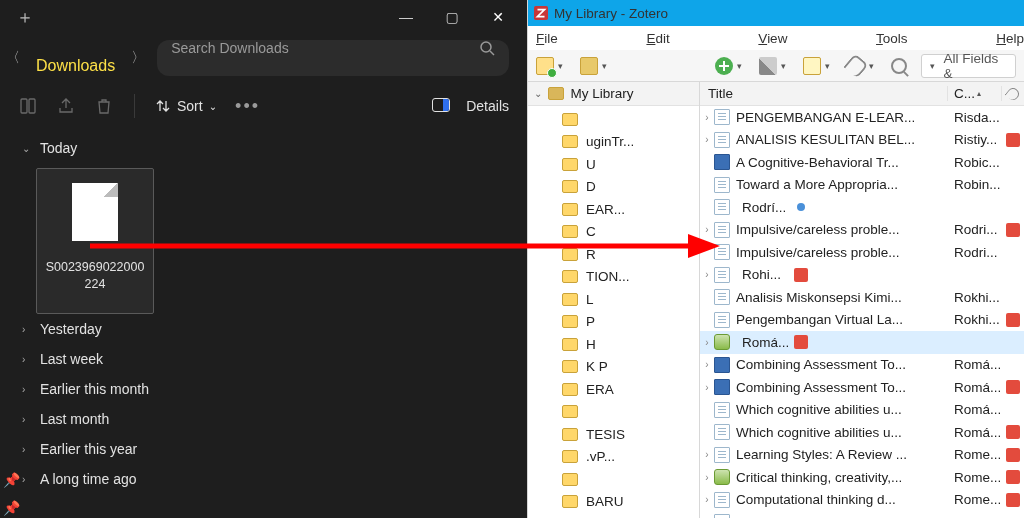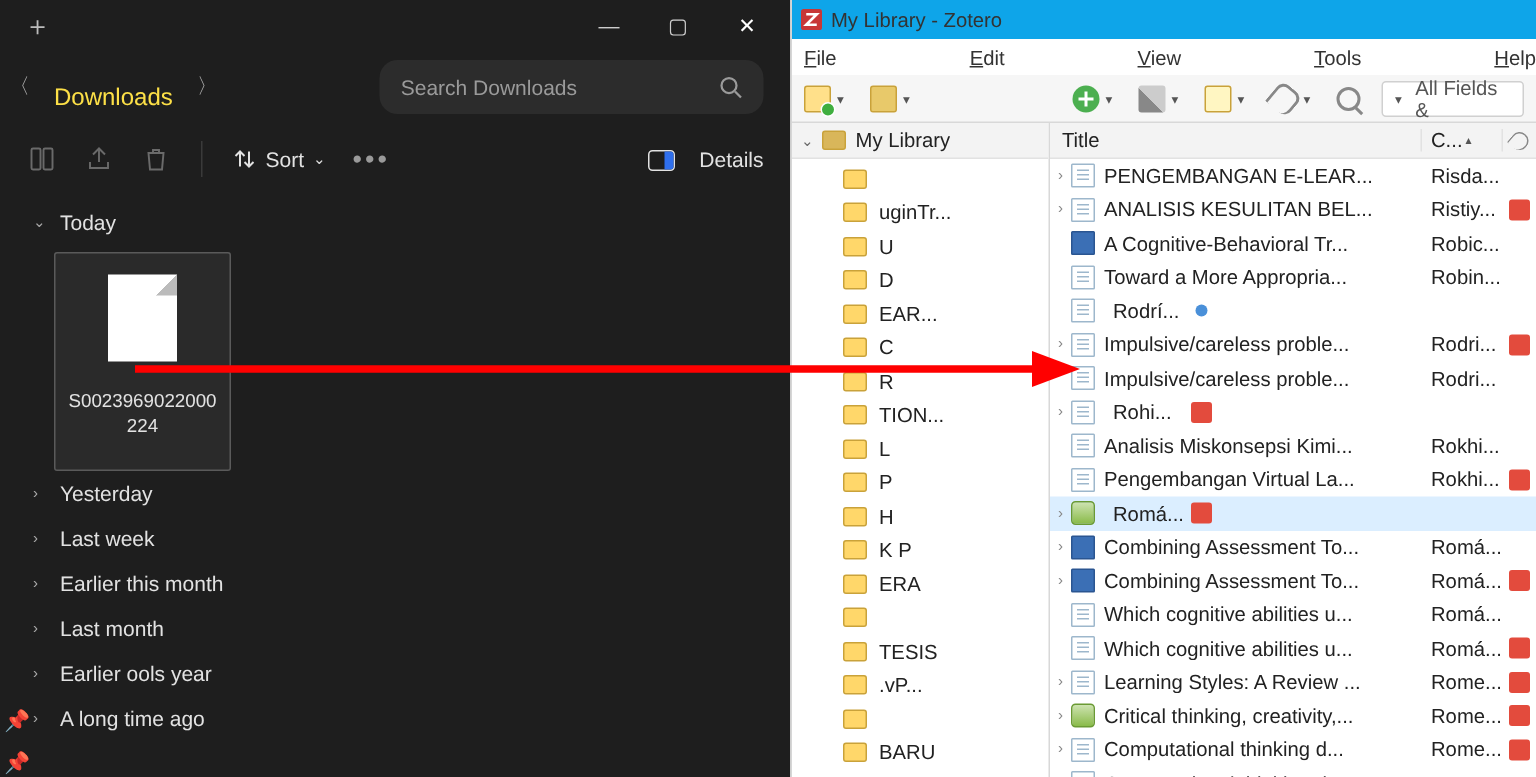--- a/index.html
+++ b/index.html
@@ -12,31 +12,31 @@
     display: flex; flex-direction: column; font-size: 14px;
   }
   .titlebar { height: 34px; display: flex; align-items: center; justify-content: flex-end; padding-right: 6px; }
   .tb-plus { margin-right: auto; margin-left: 16px; font-size: 18px; color: #bbb; }
   .tb-btn { width: 46px; height: 34px; display: flex; align-items: center; justify-content: center; color: #ccc; font-size: 14px; }
   .tb-btn.close { color: #fff; }
   .row-nav { height: 48px; display: flex; align-items: center; padding: 0 18px 0 2px; gap: 8px; }
   .chev { width: 22px; text-align: center; color: #aaa; font-size: 14px; }
   .loc-title { font-size: 16px; color: #fde047; padding: 0 4px; margin-top: 16px; }
   .search {
-    flex: 1; margin-left: 96px; height: 36px; background: #2c2c2c; border-radius: 12px;
-    display: flex; align-items: center; padding: 0 14px; color: #9a9a9a;
+    flex: 1; height: 36px; background: #2c2c2c; border-radius: 12px;
+    display: flex; align-items: flex-start; padding: 0 14px; color: #9a9a9a;
   }
   .search span { flex: 1; }
   .toolbar { height: 48px; display: flex; align-items: center; padding: 0 18px; color: #9a9a9a; gap: 18px; }
   .toolbar .sep { width: 1px; height: 24px; background: #3a3a3a; margin: 0 2px; }
   .toolbar svg { display: block; }
   .sort-ctl { display: flex; align-items: center; gap: 6px; color: #e2e2e2; }
   .toolbar .dots { font-size: 18px; letter-spacing: 2px; }
   .toolbar .spacer { flex: 1; }
-  .details-ctl { display: flex; align-items: flex-end; gap: 16px; color: #e2e2e2; }
+  .details-ctl { display: flex; align-items: flex-start; gap: 16px; color: #e2e2e2; }
   .details-ctl .pane-ic {
     width: 18px; height: 14px; border: 1.5px solid #e2e2e2; border-radius: 3px; position: relative;
   }
   .details-ctl .pane-ic::after { content: ""; position: absolute; right: 0; top: 0; bottom: 0; width: 6px; background: #2f6fed; border-radius: 0 2px 2px 0; }
 
   .content { flex: 1; position: relative; padding-left: 22px; padding-top: 4px; }
   .grp-hdr { display: flex; align-items: center; gap: 6px; color: #e2e2e2; height: 28px; }
   .grp-hdr .chv { color: #aaa; font-size: 10px; width: 12px; }
   .file-card {
     width: 118px; height: 146px; margin: 6px 0 0 14px; border: 1px solid #5a5a5a; border-radius: 2px;
@@ -195,21 +195,21 @@
         <div class="grp-row">
           <span class="chv">›</span>
           <span>Earlier this month</span>
         </div>
         <div class="grp-row">
           <span class="chv">›</span>
           <span>Last month</span>
         </div>
         <div class="grp-row">
           <span class="chv">›</span>
-          <span>Earlier ools year</span>
+          <span>Earlier this year</span>
         </div>
         <div class="grp-row">
           <span class="chv">›</span>
           <span>A long time ago</span>
         </div>
       </div>
   </div>
 </div>
 
 <div class="light">

